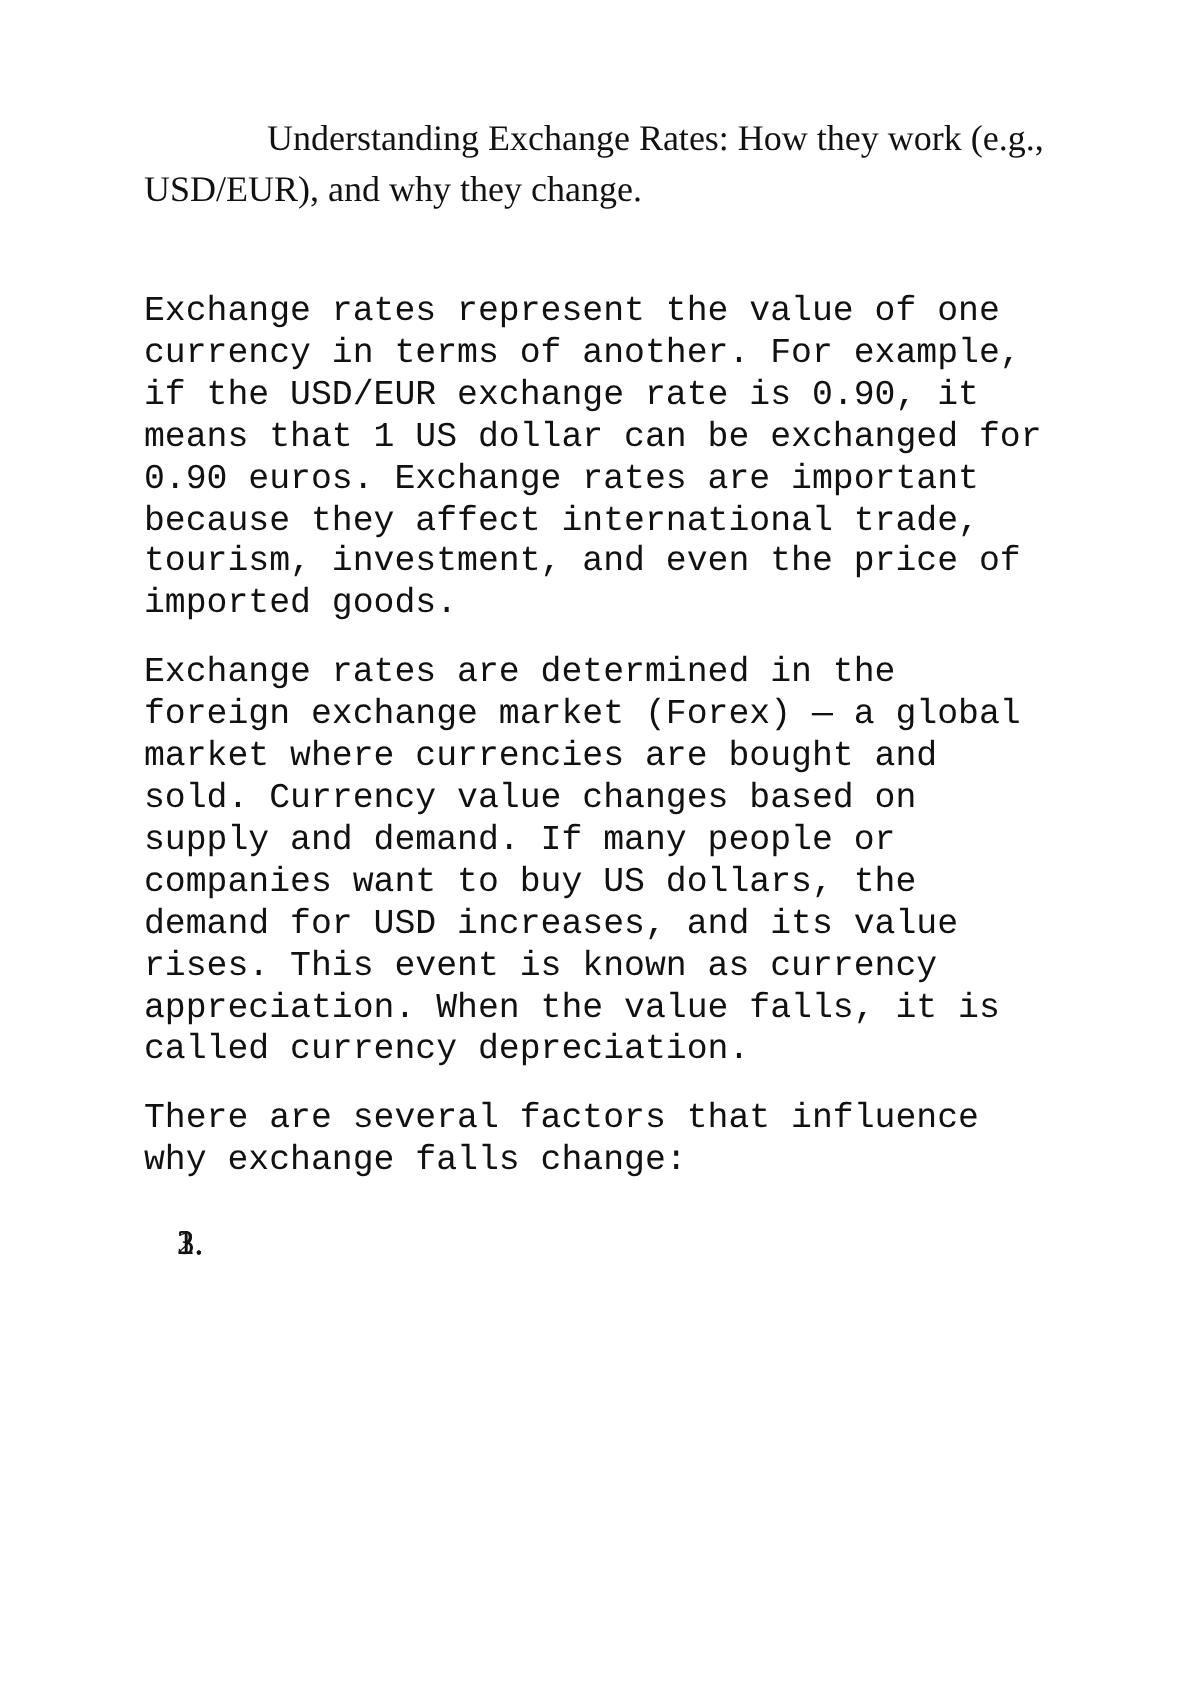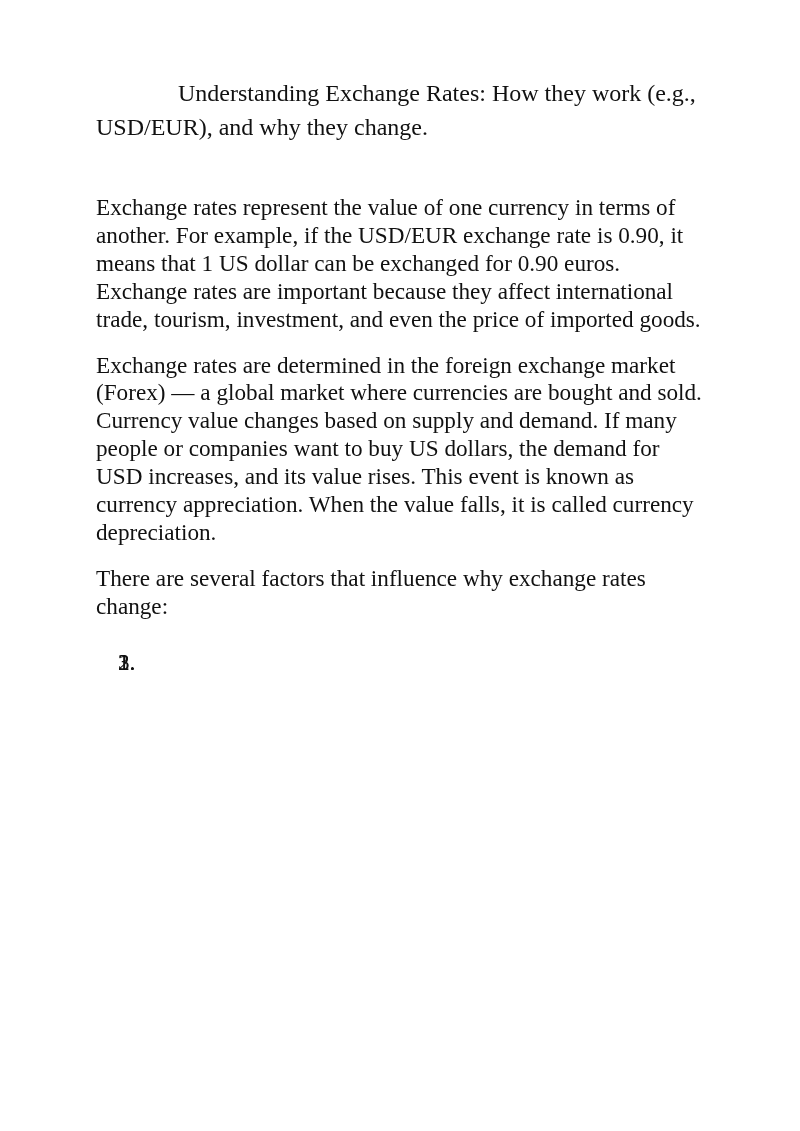--- a/index.html
+++ b/index.html
@@ -25,20 +25,21 @@
       margin: 0;
       font-weight: normal;
       font-size: 24px;
       line-height: 34px;
       text-indent: 82px;
     }
     .body-para {
       margin: 0;
       font-size: 23.2px;
       line-height: 27.9px;
+      font-family: Liberation Mono, monospace;
     }
     .para-1 { margin-top: 50px; }
     .para-2 { margin-top: 18px; }
     .para-3 { margin-top: 18px; }
     .factor-list {
       list-style: none;
       margin: 18px 0 0 0;
       padding: 0;
     }
     .factor-item {
@@ -56,21 +57,21 @@
     }
   </style>
 </head>
 <body>
 
 <div class="page">
   <h1 class="title">Understanding Exchange Rates: How they work (e.g., USD/EUR), and why they change.</h1>
 
   <p class="body-para para-1">Exchange rates represent the value of one currency in terms of another. For example, if the USD/EUR exchange rate is 0.90, it means that 1 US dollar can be exchanged for 0.90 euros. Exchange rates are important because they affect international trade, tourism, investment, and even the price of imported goods.</p>
   <p class="body-para para-2">Exchange rates are determined in the foreign exchange market (Forex) — a global market where currencies are bought and sold. Currency value changes based on supply and demand. If many people or companies want to buy US dollars, the demand for USD increases, and its value rises. This event is known as currency appreciation. When the value falls, it is called currency depreciation.</p>
-  <p class="body-para para-3">There are several factors that influence why exchange rates change:</p>
+  <p class="body-para para-3">There are several factors that influence why exchange falls change:</p>
 
   <ol class="factor-list">
     <li class="factor-item">
       <span class="factor-num">1.</span>
     </li>
     <li class="factor-item">
       <span class="factor-num">2.</span>
     </li>
     <li class="factor-item">
       <span class="factor-num">3.</span>

